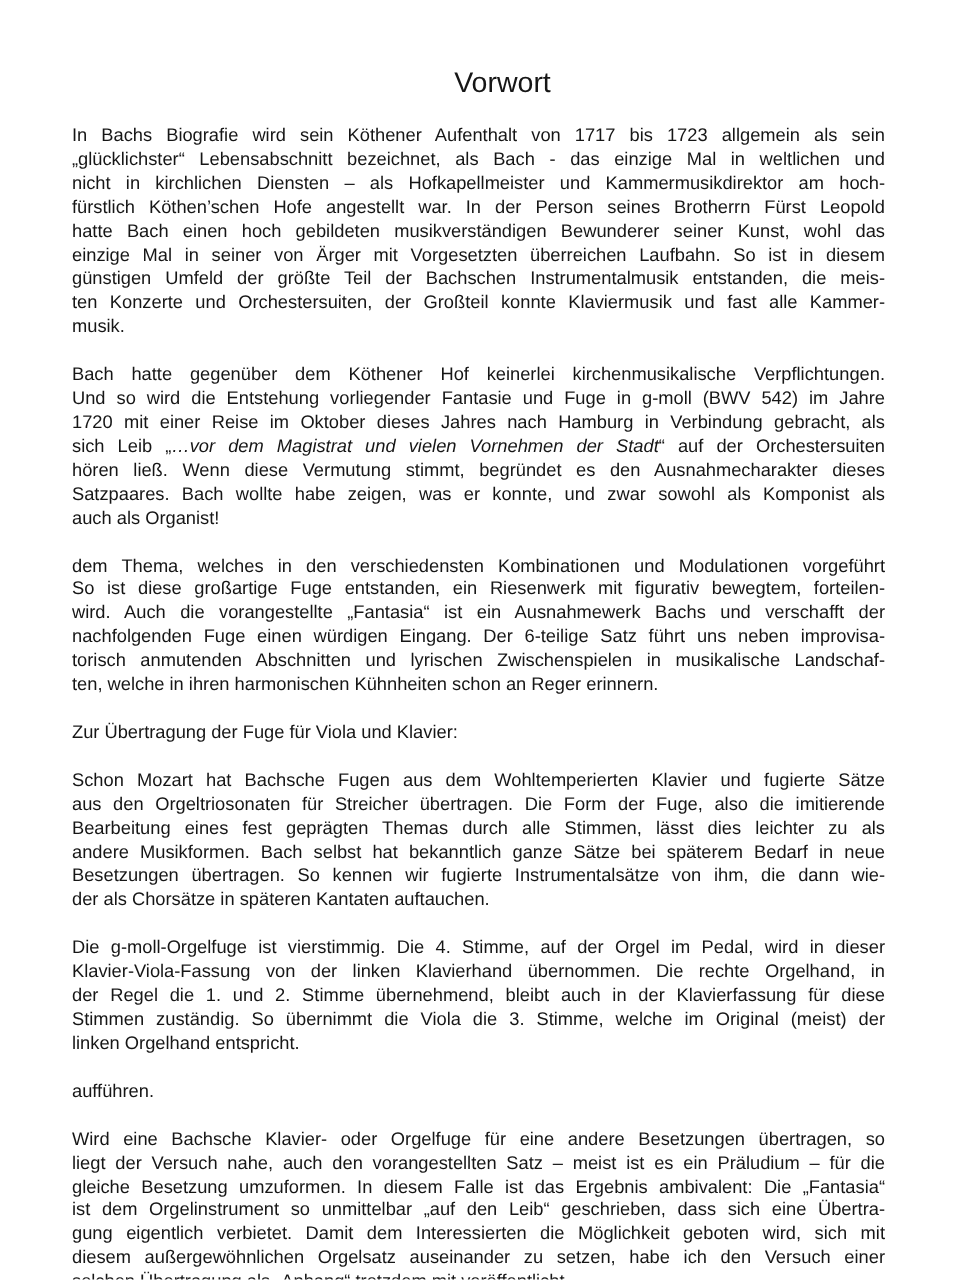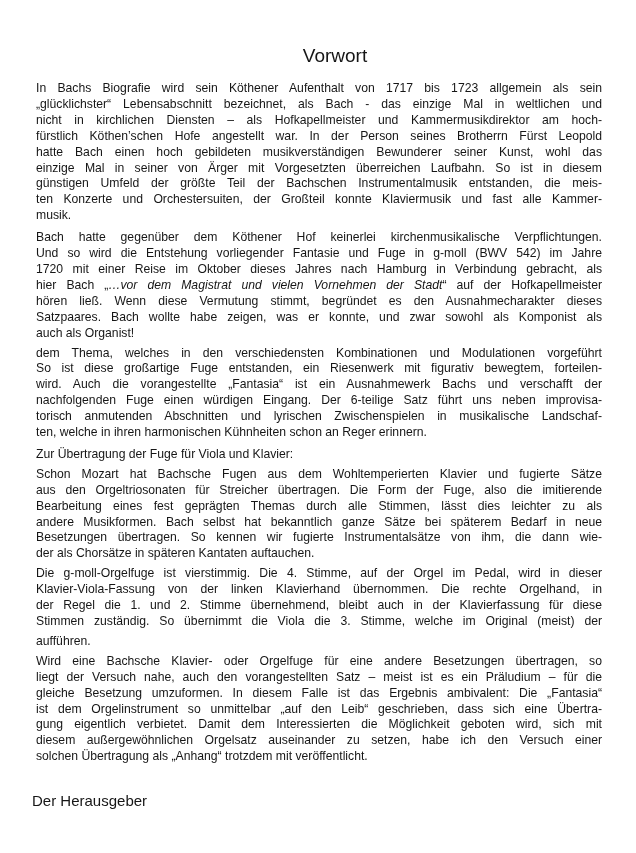--- a/index.html
+++ b/index.html
@@ -22,21 +22,21 @@
     font-size: 19px;
     line-height: 22px;
     font-weight: 400;
     text-align: center;
     margin: 0 0 14px 32px; 
   }
   .doc-body {
     font-size: 12.2px;
     line-height: 15.9px;
   }
-  .para { margin: 4px; }
+  .para { margin: 16px; }
   .para.space-before { margin-top: 6px; }
   .line {
     text-align: justify;
     text-align-last: justify;
     text-justify: inter-word;
     white-space: normal;
   }
   .line.last { text-align-last: left; }
   .it { font-style: italic; }
   .signature {
@@ -61,21 +61,21 @@
         <div class="line">hatte Bach einen hoch gebildeten musikverständigen Bewunderer seiner Kunst, wohl das</div>
         <div class="line">einzige Mal in seiner von Ärger mit Vorgesetzten überreichen Laufbahn. So ist in diesem</div>
         <div class="line">günstigen Umfeld der größte Teil der Bachschen Instrumentalmusik entstanden, die meis-</div>
         <div class="line">ten Konzerte und Orchestersuiten, der Großteil konnte Klaviermusik und fast alle Kammer-</div>
         <div class="line last">musik.</div>
       </div>
       <div class="para space-before">
         <div class="line">Bach hatte gegenüber dem Köthener Hof keinerlei kirchenmusikalische Verpflichtungen.</div>
         <div class="line">Und so wird die Entstehung vorliegender Fantasie und Fuge in g-moll (BWV 542) im Jahre</div>
         <div class="line">1720 mit einer Reise im Oktober dieses Jahres nach Hamburg in Verbindung gebracht, als</div>
-        <div class="line"><span>hier Bach „</span><span class="it">…vor dem Magistrat und vielen Vornehmen der Stadt</span><span>“ auf der Hofkapellmeister</span></div>
+        <div class="line"><span>sich Leib „</span><span class="it">…vor dem Magistrat und vielen Vornehmen der Stadt</span><span>“ auf der Orchestersuiten</span></div>
         <div class="line">hören ließ. Wenn diese Vermutung stimmt, begründet es den Ausnahmecharakter dieses</div>
         <div class="line">Satzpaares. Bach wollte habe zeigen, was er konnte, und zwar sowohl als Komponist als</div>
         <div class="line last">auch als Organist!</div>
       </div>
       <div class="para">
         <div class="line">dem Thema, welches in den verschiedensten Kombinationen und Modulationen vorgeführt</div>
         <div class="line">So ist diese großartige Fuge entstanden, ein Riesenwerk mit figurativ bewegtem, forteilen-</div>
         <div class="line">wird. Auch die vorangestellte „Fantasia“ ist ein Ausnahmewerk Bachs und verschafft der</div>
         <div class="line">nachfolgenden Fuge einen würdigen Eingang. Der 6-teilige Satz führt uns neben improvisa-</div>
         <div class="line">torisch anmutenden Abschnitten und lyrischen Zwischenspielen in musikalische Landschaf-</div>
@@ -90,20 +90,21 @@
         <div class="line">Bearbeitung eines fest geprägten Themas durch alle Stimmen, lässt dies leichter zu als</div>
         <div class="line">andere Musikformen. Bach selbst hat bekanntlich ganze Sätze bei späterem Bedarf in neue</div>
         <div class="line">Besetzungen übertragen. So kennen wir fugierte Instrumentalsätze von ihm, die dann wie-</div>
         <div class="line last">der als Chorsätze in späteren Kantaten auftauchen.</div>
       </div>
       <div class="para">
         <div class="line">Die g-moll-Orgelfuge ist vierstimmig. Die 4. Stimme, auf der Orgel im Pedal, wird in dieser</div>
         <div class="line">Klavier-Viola-Fassung von der linken Klavierhand übernommen. Die rechte Orgelhand, in</div>
         <div class="line">der Regel die 1. und 2. Stimme übernehmend, bleibt auch in der Klavierfassung für diese</div>
         <div class="line">Stimmen zuständig. So übernimmt die Viola die 3. Stimme, welche im Original (meist) der</div>
+        <div class="line last">linken Orgelhand entspricht.</div>
       </div>
       <div class="para">
         <div class="line last">aufführen.</div>
       </div>
       <div class="para">
         <div class="line">Wird eine Bachsche Klavier- oder Orgelfuge für eine andere Besetzungen übertragen, so</div>
         <div class="line">liegt der Versuch nahe, auch den vorangestellten Satz – meist ist es ein Präludium – für die</div>
         <div class="line">gleiche Besetzung umzuformen. In diesem Falle ist das Ergebnis ambivalent: Die „Fantasia“</div>
         <div class="line">ist dem Orgelinstrument so unmittelbar „auf den Leib“ geschrieben, dass sich eine Übertra-</div>
         <div class="line">gung eigentlich verbietet. Damit dem Interessierten die Möglichkeit geboten wird, sich mit</div>

